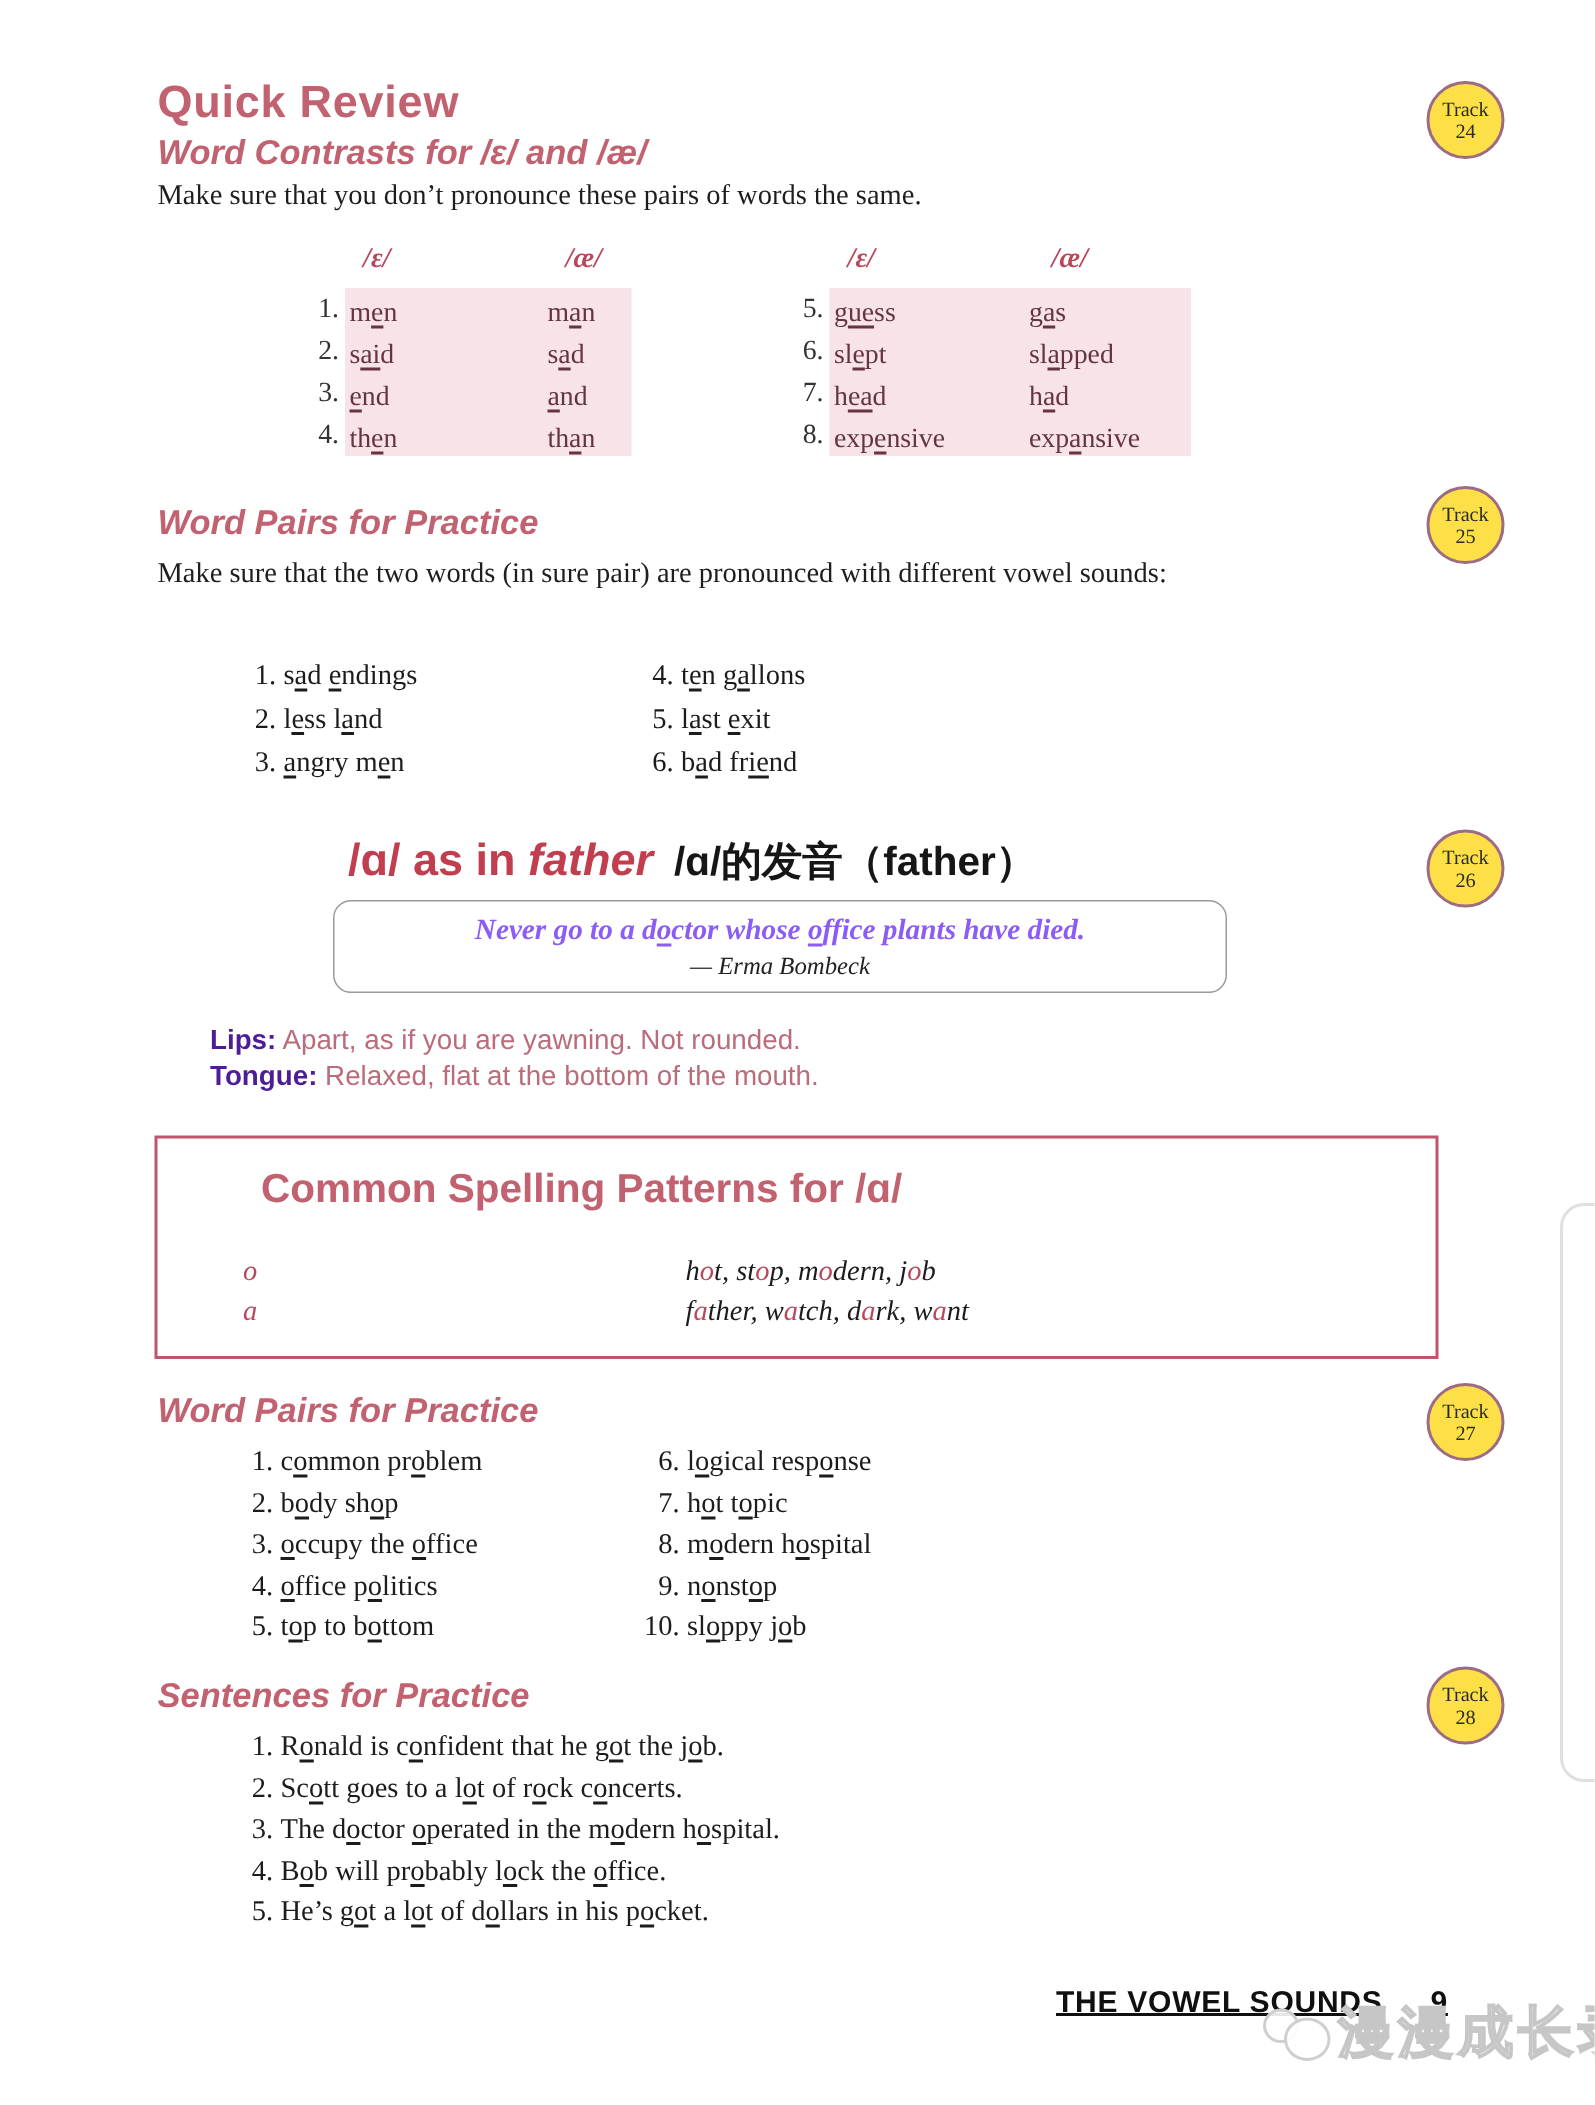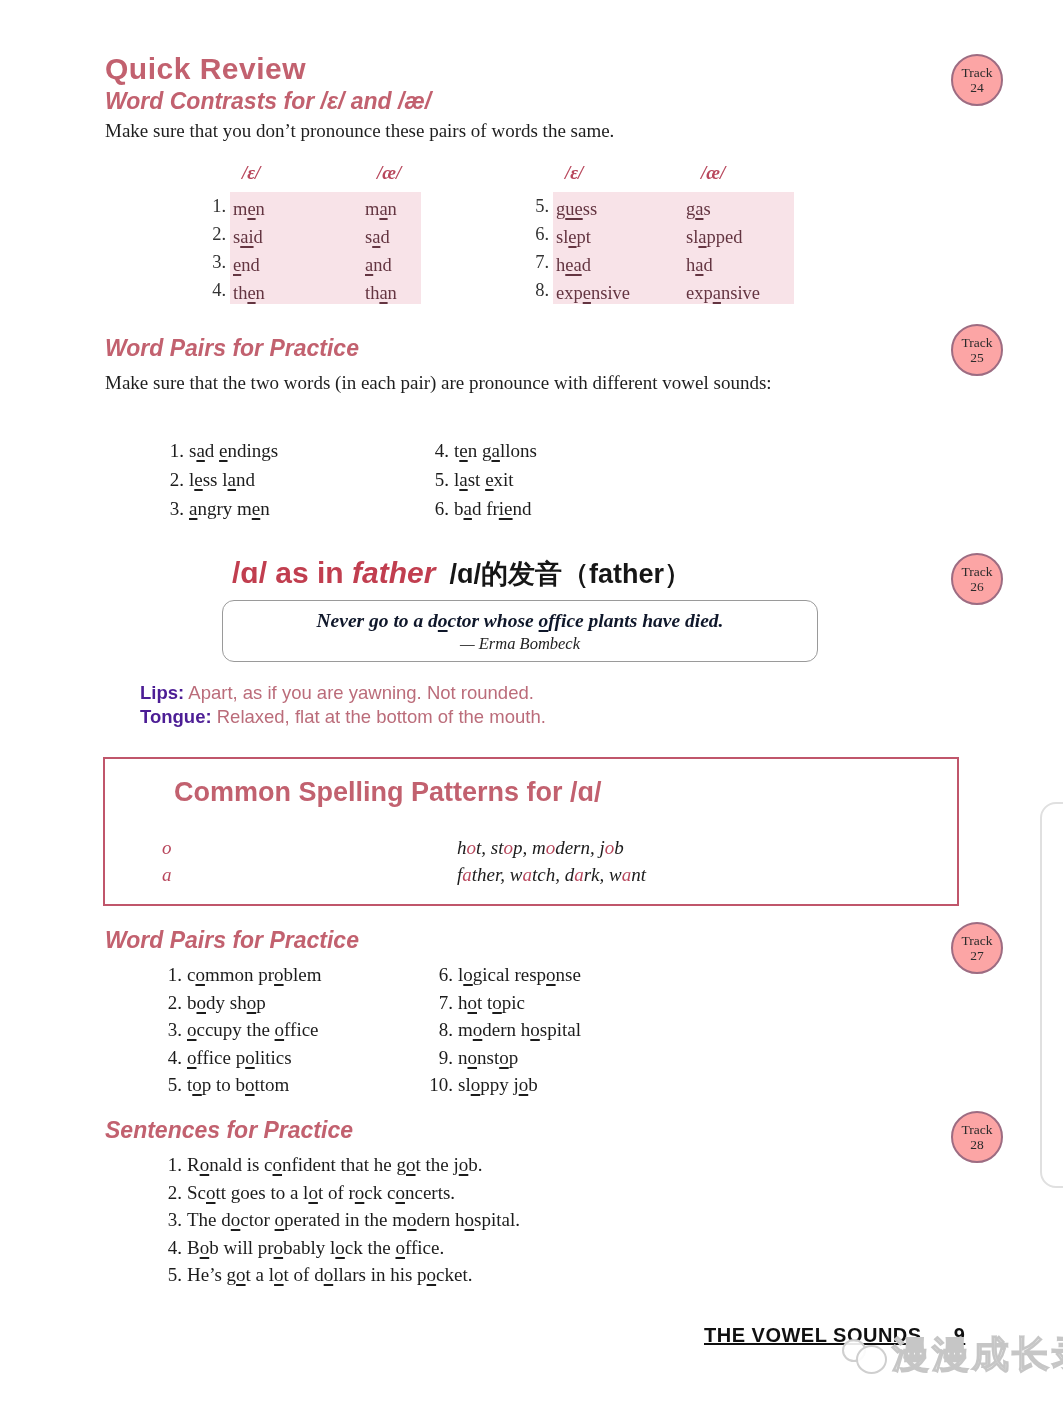--- a/index.html
+++ b/index.html
@@ -40,31 +40,31 @@
   
   .plist{font-family:"Liberation Serif","DejaVu Serif",serif;font-size:19px;color:#1c1c1c;}
   .plist .li{display:flex;}
   .plist .num{width:24px;text-align:right;margin-right:5px;flex:none;}
   .cols{display:flex;}
 
   
   .track{position:absolute;left:951px;width:48px;height:48px;border:2px solid #9d6c82;
     border-radius:50%;display:flex;flex-direction:column;align-items:center;justify-content:center;
     font-family:"Liberation Serif","DejaVu Serif",serif;font-size:13.5px;color:#2b2b2b;line-height:15px;
-    background:#fca5a5;}
+    background:#fde047;}
 
   
   .father-red{font-size:30px;font-weight:bold;color:#c13e4f;}
   .father-red .it{font-style:italic;}
   .father-black{font-size:27px;font-weight:bold;color:#161616;margin-left:14px;}
 
   
   .quote-box{border:1.5px solid #9a9a9a;border-radius:12px;text-align:center;background:#fff;}
   .quote-line{font-family:"Liberation Serif","DejaVu Serif",serif;font-style:italic;font-weight:bold;
-    font-size:19.5px;color:#0f172a;margin-top:9px;}
+    font-size:19.5px;color:#8b5cf6;margin-top:9px;}
   .quote-attr{font-family:"Liberation Serif","DejaVu Serif",serif;font-style:italic;
     font-size:16.5px;color:#222;margin-top:2px;}
 
   
   .lt-line{font-size:18.5px;line-height:24px;}
   .lt-label{font-weight:bold;color:#4c1d95;}
   .lt-text{color:#bb6c7a;}
 
   
   .spelling{border:2px solid #c0566b;background:#fff;padding-left:27px;}
@@ -199,21 +199,21 @@
             <span class="c1">exp<span class="mk">e</span>nsive</span>
             <span class="c2">exp<span class="mk">a</span>nsive</span>
           </span>
         </div>
       </div>
   </div>
 </div>
 
 <div class="abs h2" style="left:105px;top:335px;">Word Pairs for Practice</div>
 <div class="abs intro" style="left:105px;top:370px;width:850px;line-height:26px;">
-  <div>Make sure that the two words (in each pair) are pronounce with different vowel sounds:</div>
+  <div>Make sure that the two words (in sure pair) are pronounced with different vowel sounds:</div>
 </div>
 <div class="abs plist cols" style="left:160px;top:436px;line-height:29px;">
   <div style="width:265px;">
 
       <div class="li">
         <span class="num">1.</span>
         <span>s<span class="mk">a</span>d <span class="mk">e</span>ndings</span>
       </div>
 
       <div class="li">

